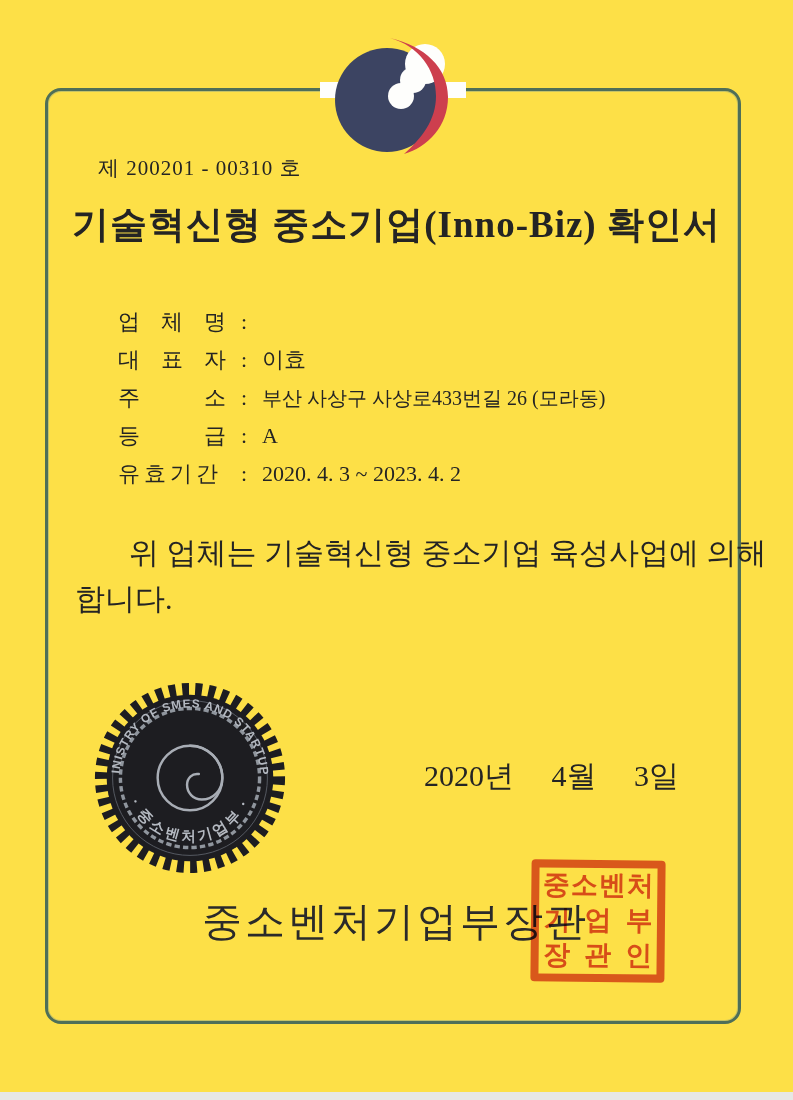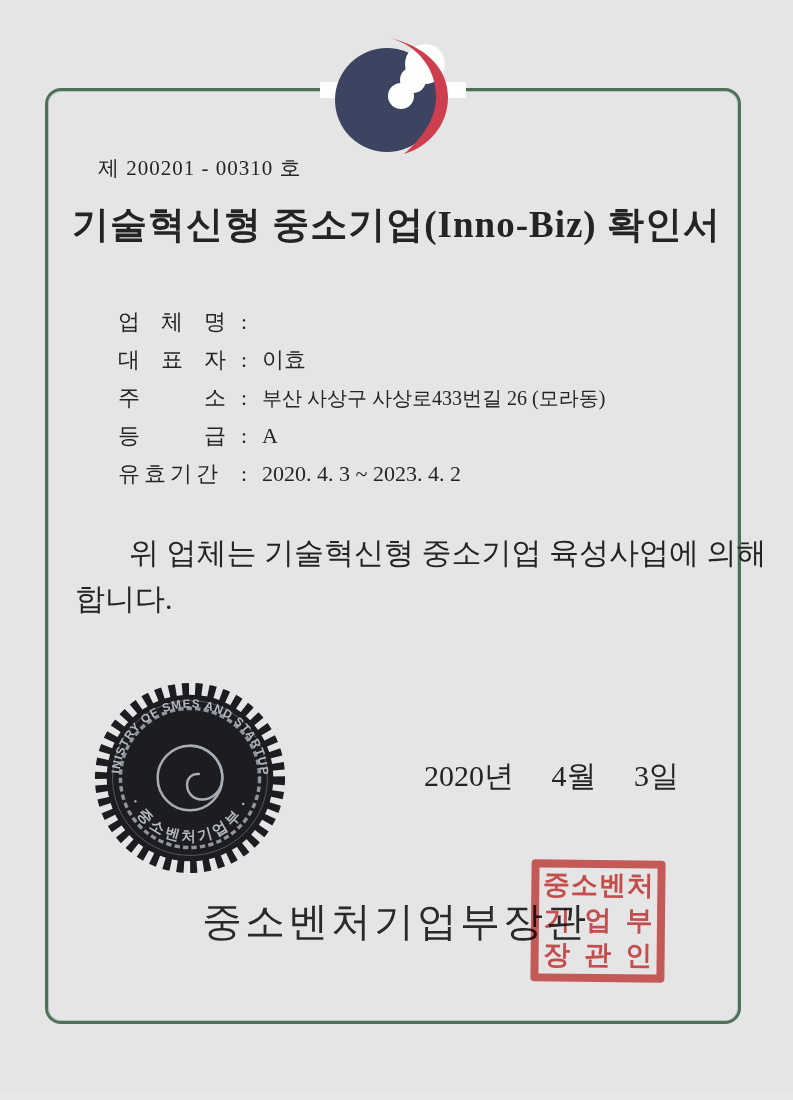--- a/index.html
+++ b/index.html
@@ -1,18 +1,18 @@
 <!DOCTYPE html>
 <html><head>
 <meta charset="utf-8">
 <style>
   html,body{margin:0;padding:0;background:#ffffff;}
   .paper{
     position:relative;width:793px;height:1100px;overflow:hidden;
-    background:#e5e5e5;color:#242424;
+    background:#fde047;color:#242424;
     font-family:"Liberation Serif","DejaVu Serif",serif;
   }
   .border-frame{
     position:absolute;left:45px;top:88px;width:690px;height:930px;
     border:3px solid #4f6f58;border-radius:16px;
     box-shadow:inset 0 0 0 1px rgba(130,160,140,.45);
   }
   .border-gap{position:absolute;left:320px;top:82px;width:146px;height:16px;background:#fefefc;}
   .gov-logo{position:absolute;left:332px;top:34px;width:122px;height:122px;}
   .doc-number{position:absolute;left:98px;top:154px;font-size:21px;letter-spacing:1px;}

